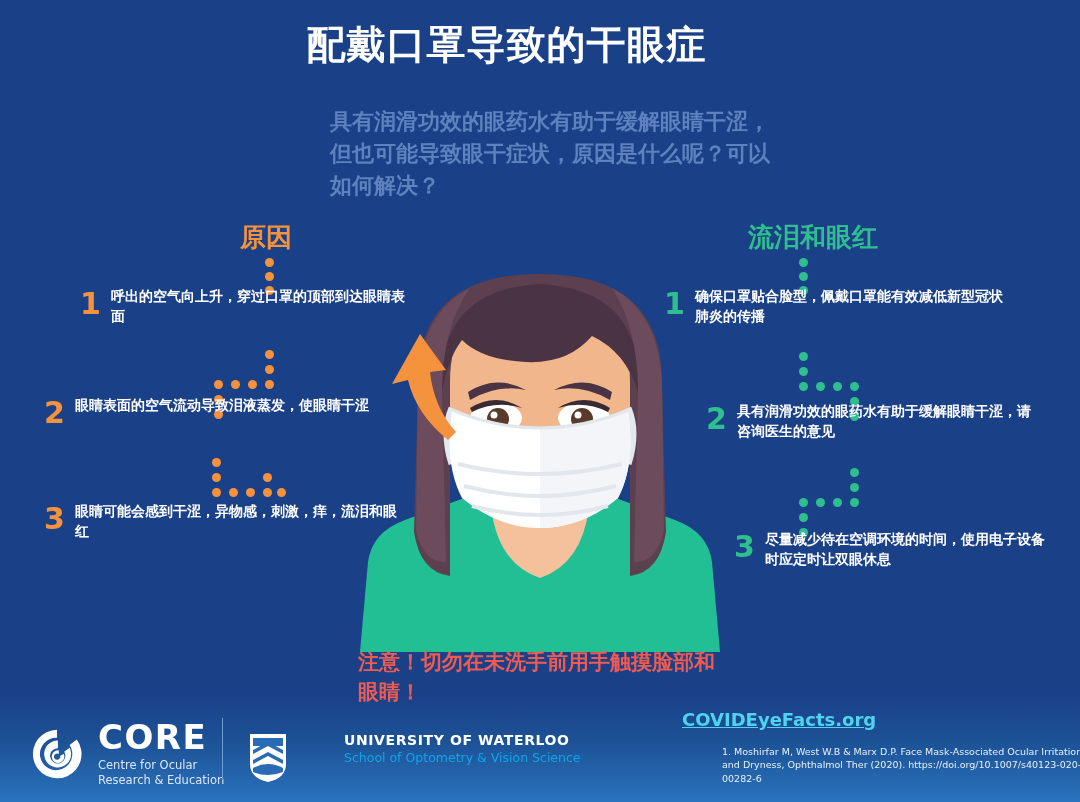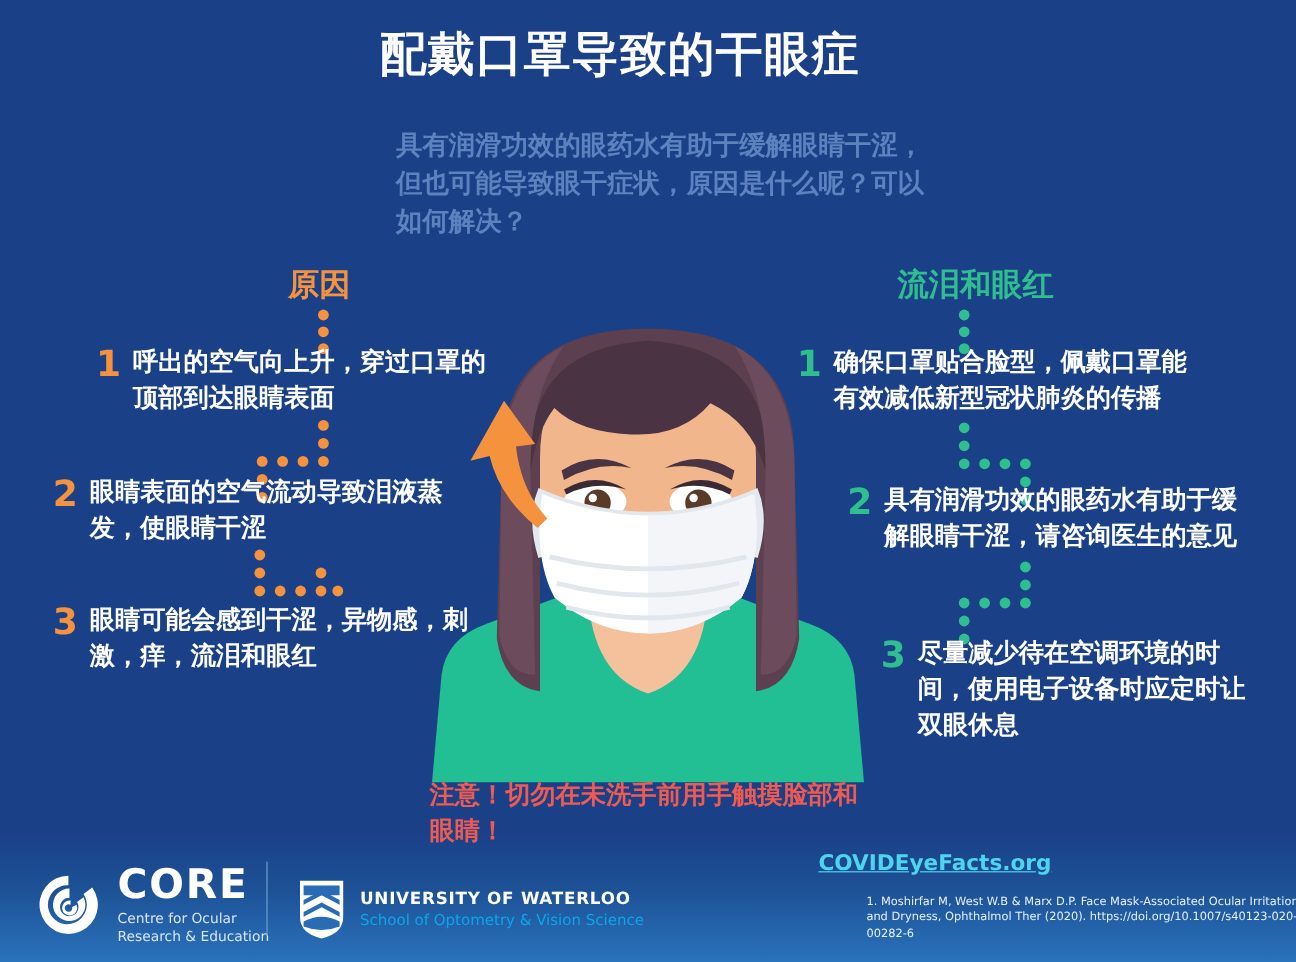--- a/index.html
+++ b/index.html
@@ -15,21 +15,21 @@
     overflow: hidden;
   }
   
   #footer-band {
     position: absolute; left: 0; bottom: 0;
     width: 1080px; height: 108px;
     background: linear-gradient(to bottom, #1a4088 0%, #1d5296 45%, #2a73bd 100%);
   }
   
   #title {
-    position: absolute; top: 18px; left: 16px; width: 1001px;
+    position: absolute; top: 18px; left: 6px; width: 1001px;
     text-align: center;
     color: #ffffff;
     font-size: 39px;
     font-weight: bold;
     letter-spacing: 1px;
   }
   #subtitle {
     position: absolute; top: 106px; left: 330px; width: 440px;
     color: #5d82bd;
     font-size: 22px;
@@ -45,21 +45,21 @@
   #causes-head { top: 220px; left: 240px; color: #F5923E; }
   #solutions-head { top: 220px; left: 748px; color: #2FBF8F; }
 
   
   .item { position: absolute; display: flex; align-items: flex-start; }
   .item .num {
     font-size: 30px; font-weight: bold; line-height: 1;
     margin-right: 10px; flex: 0 0 auto; padding-top: 2px;
   }
   .item .txt {
-    color: #ffffff; font-size: 21px; font-weight: bold; line-height: 1.42;
+    color: #ffffff; font-size: 14px; font-weight: bold; line-height: 1.42;
   }
   .cause .num { color: #F5923E; }
   .solution .num { color: #2FBF8F; }
 
   #cause-1 { top: 287px; left: 80px; width: 330px; }
   #cause-2 { top: 396px; left: 44px; width: 366px; }
   #cause-3 { top: 502px; left: 44px; width: 366px; }
 
   #solution-1 { top: 287px; left: 664px; width: 340px; }
   #solution-2 { top: 402px; left: 706px; width: 330px; }
@@ -81,21 +81,21 @@
   #core-mark { width: 54px; height: 54px; flex: 0 0 auto; }
   #core-words { margin-left: 14px; }
   #core-title { color: #ffffff; font-size: 34px; font-weight: bold; letter-spacing: 1.5px; line-height: 1; }
   #core-sub { color: #d9e6f5; font-size: 11.5px; line-height: 1.3; margin-top: 4px; }
 
   #footer-divider {
     position: absolute; left: 222px; bottom: 22px;
     width: 1px; height: 62px; background: #6d9ed0;
   }
 
-  #uw-logo { position: absolute; left: 248px; bottom: 18px; display: flex; align-items: center; }
+  #uw-logo { position: absolute; left: 248px; bottom: 18px; display: flex; align-items: flex-start; gap: 44px; }
   #uw-shield { width: 40px; height: 52px; flex: 0 0 auto; }
   #uw-words { margin-left: 12px; color: #ffffff; }
   #uw-l1 { font-size: 14px; font-weight: bold; letter-spacing: 0.6px; line-height: 1.25; }
   #uw-l2 { font-size: 12px; font-weight: bold; letter-spacing: 0.4px; line-height: 1.25; }
   #uw-l3 { font-size: 12.5px; line-height: 1.3; color: #0ea5e9; }
 
   #site-link {
     position: absolute; left: 682px; bottom: 72px;
     color: #4fd4f0; font-size: 18px; font-weight: bold;
     text-decoration: underline;

